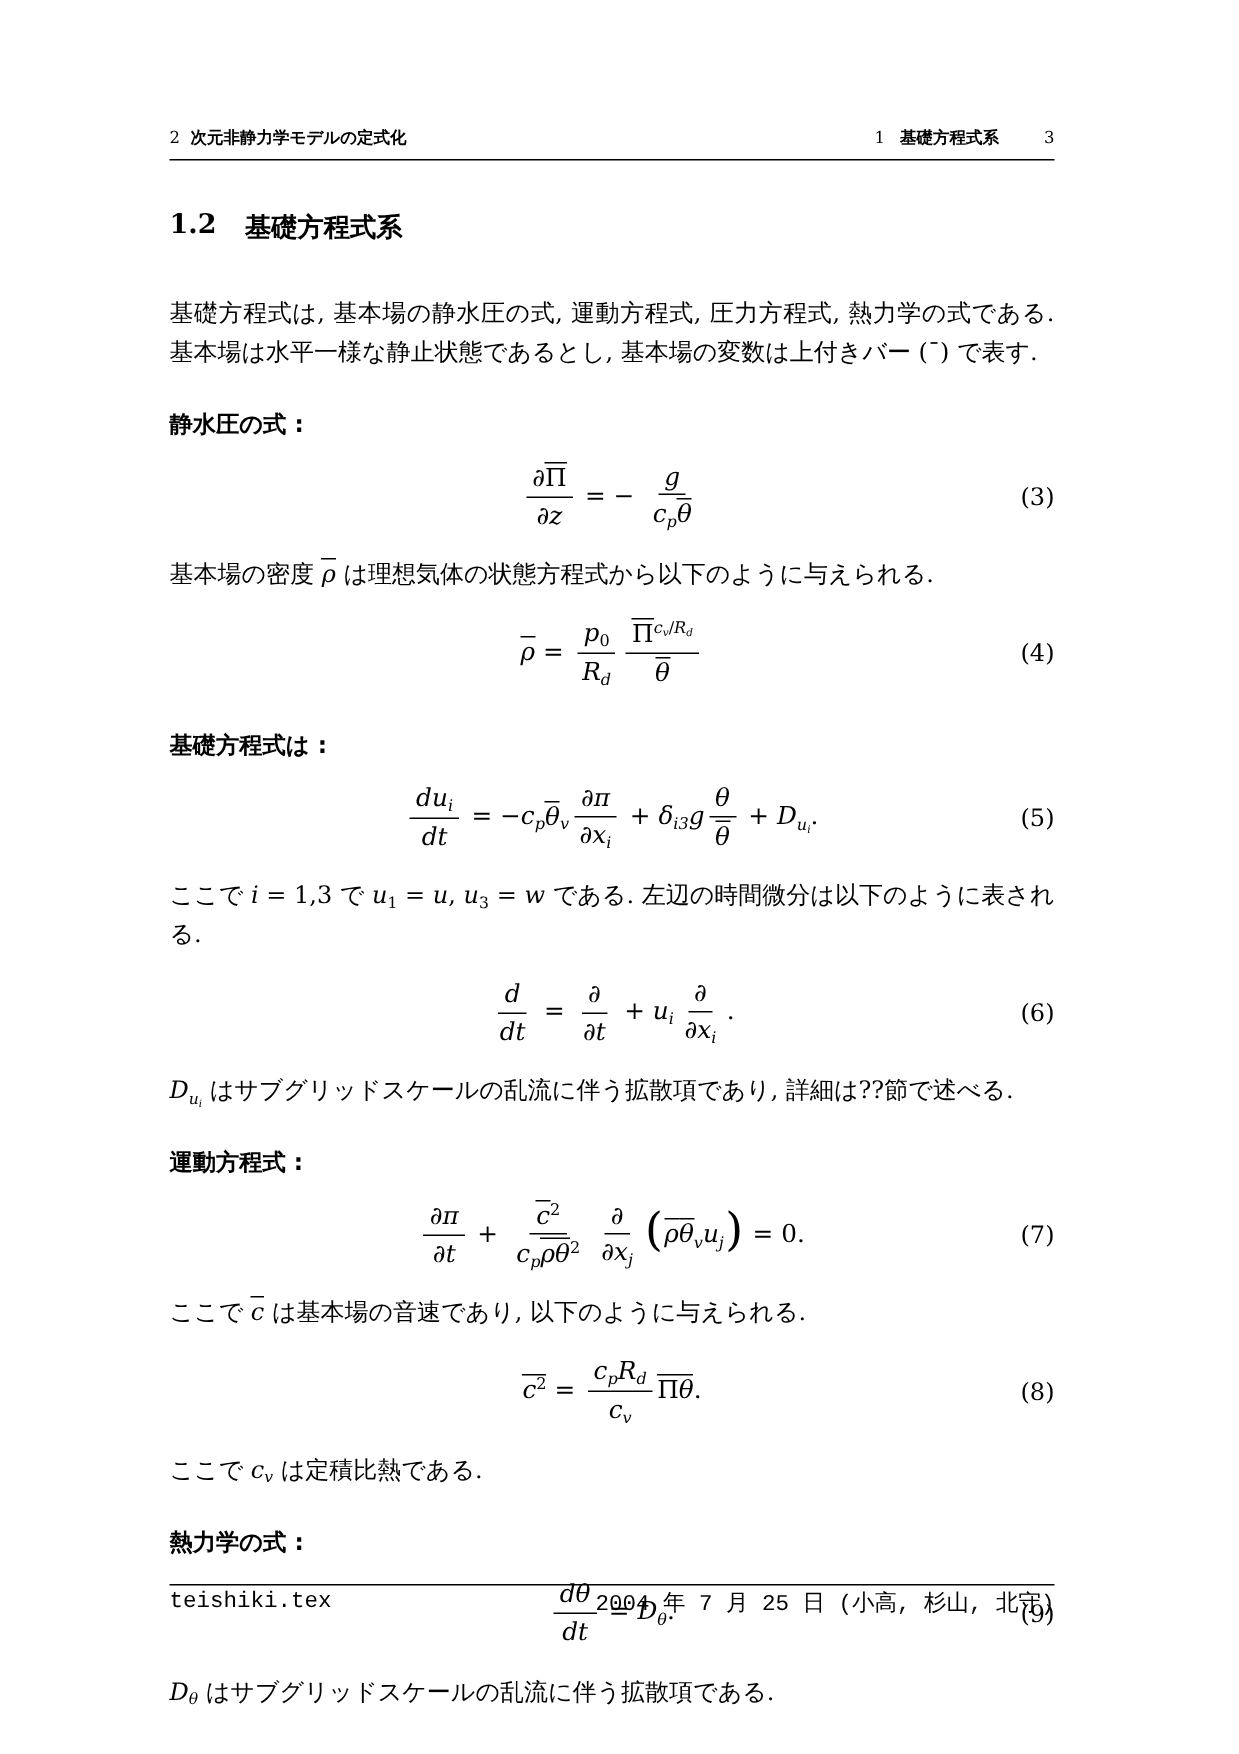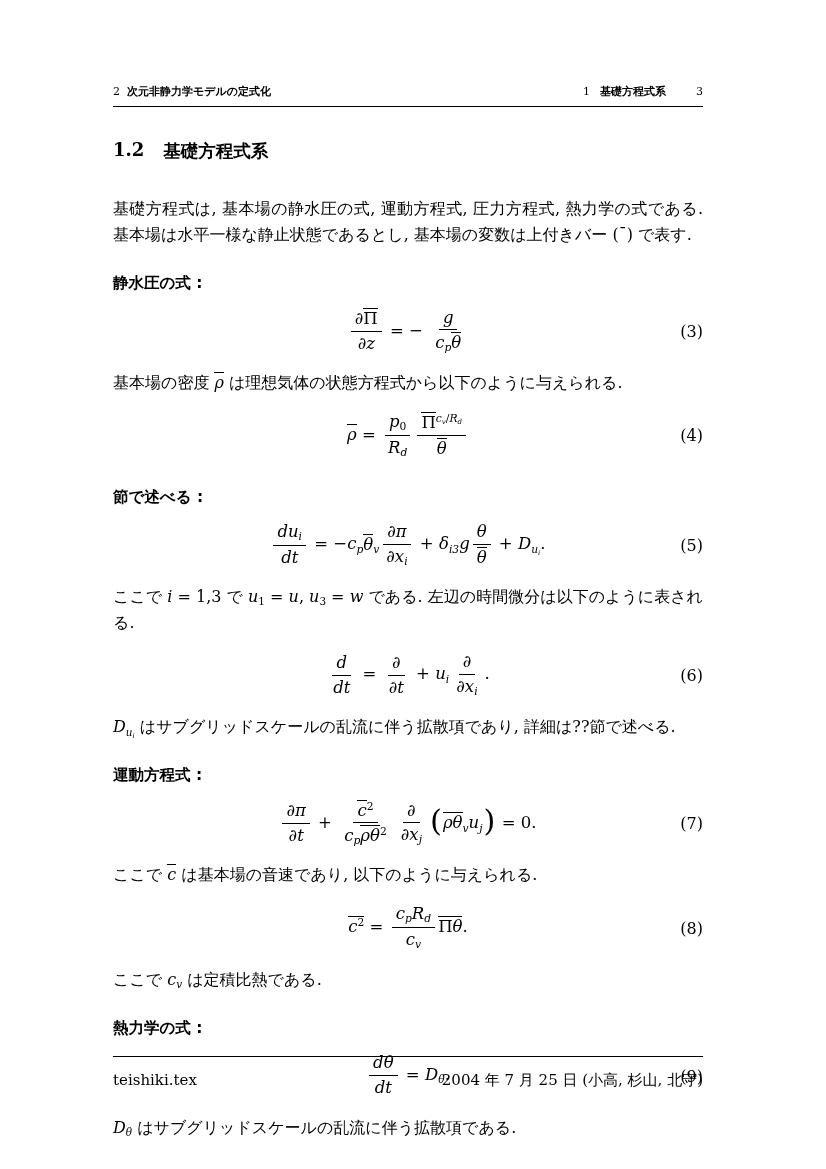--- a/index.html
+++ b/index.html
@@ -43,22 +43,22 @@
   .fd{display:block;padding:2px 4px 0 4px;line-height:1.2;white-space:nowrap;}
   .i{font-style:italic;}
   .sub{font-size:0.65em;vertical-align:-0.32em;line-height:1;}
   .sup{font-size:0.65em;vertical-align:0.55em;line-height:1;}
   .ov{display:inline-block;border-top:1px solid #000;padding-top:1px;line-height:1.08;}
   .big{font-size:1.85em;line-height:0;vertical-align:middle;position:relative;top:-0.07em;margin:0 1px;}
 
   
   .footer{
     position:absolute;left:113px;top:1056px;width:590px;
-    border-top:1px solid #000;padding-top:14px;
-    display:flex;justify-content:space-between;font-size:15px;
+    border-top:1px solid #000;padding-top:2px;
+    display:flex;justify-content:space-between;font-size:15px;font-family:Liberation Mono, monospace;
   }
 </style>
 </head>
 <body>
 
 <div class="page">
 
   <div class="header">
     <div class="h-left">
       <span class="num">2</span><span class="jp-sans">次元非静力学モデルの定式化</span>
@@ -95,21 +95,21 @@
       <span class="eq-body"><span class="i ov">ρ</span> = <span class="frac">
             <span class="fn"><span class="i">p</span><span class="sub">0</span></span>
             <span class="fd"><span class="i">R</span><span class="i sub">d</span></span>
           </span><span class="frac">
             <span class="fn"><span class="ov">Π</span><span class="sup"><span class="i">c</span><span class="i sub">v</span>/<span class="i">R</span><span class="i sub">d</span></span></span>
             <span class="fd"><span class="i ov">θ</span></span>
           </span></span>
       <span class="eq-tag">(4)</span>
     </div>
 
-    <h2 class="subhead">節で述べる :</h2>
+    <h2 class="subhead">基礎方程式は :</h2>
     <div class="eq-row">
       <span class="eq-body"><span class="frac">
             <span class="fn"><span class="i">du</span><span class="i sub">i</span></span>
             <span class="fd"><span class="i">dt</span></span>
           </span> = −<span class="i">c</span><span class="i sub">p</span><span class="i ov">θ</span><span class="i sub">v</span><span class="frac">
             <span class="fn">∂<span class="i">π</span></span>
             <span class="fd">∂<span class="i">x</span><span class="i sub">i</span></span>
           </span> + <span class="i">δ</span><span class="i sub">i3</span><span class="i">g</span><span class="frac">
             <span class="fn"><span class="i">θ</span></span>
             <span class="fd"><span class="i ov">θ</span></span>

